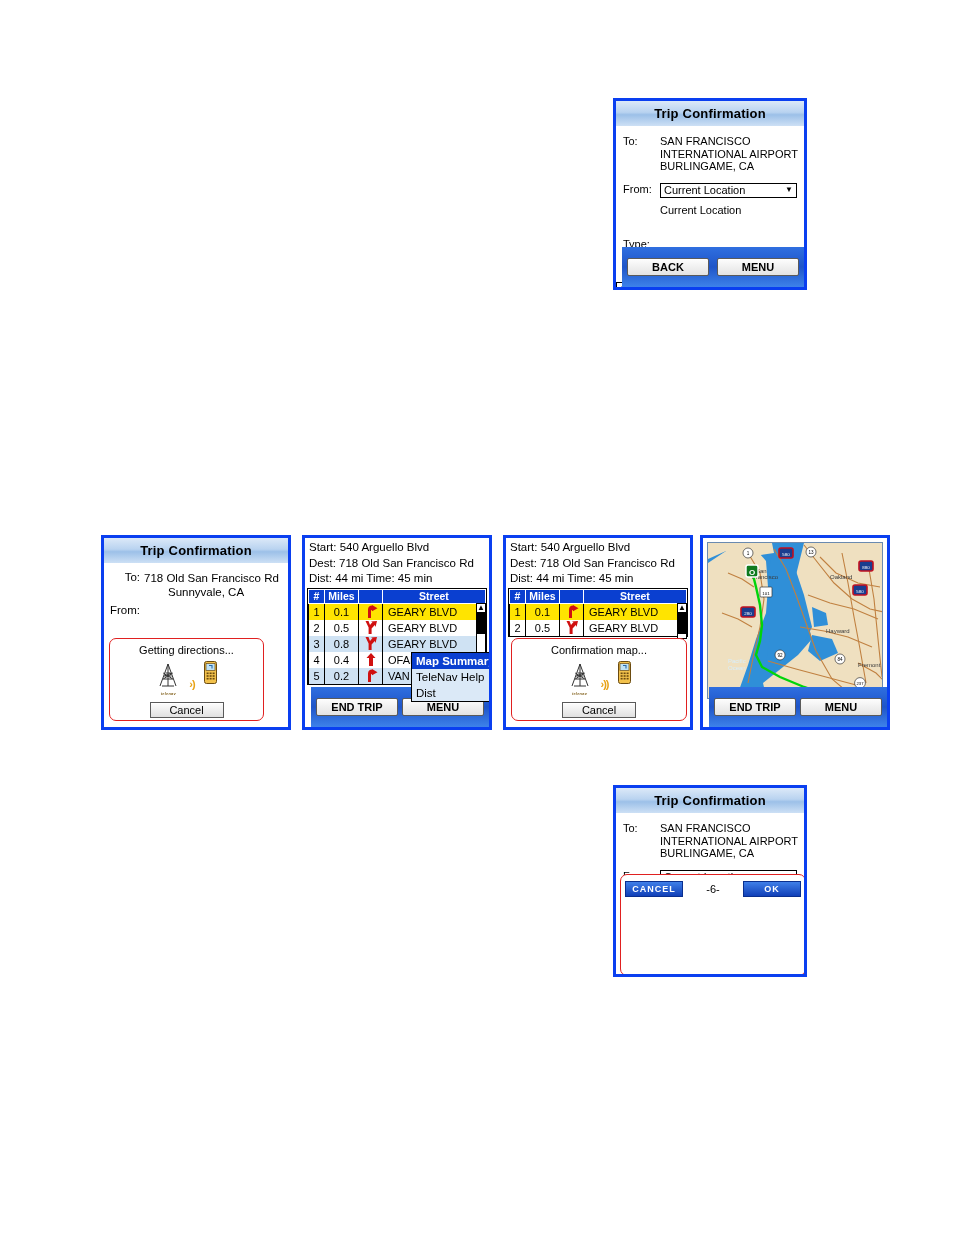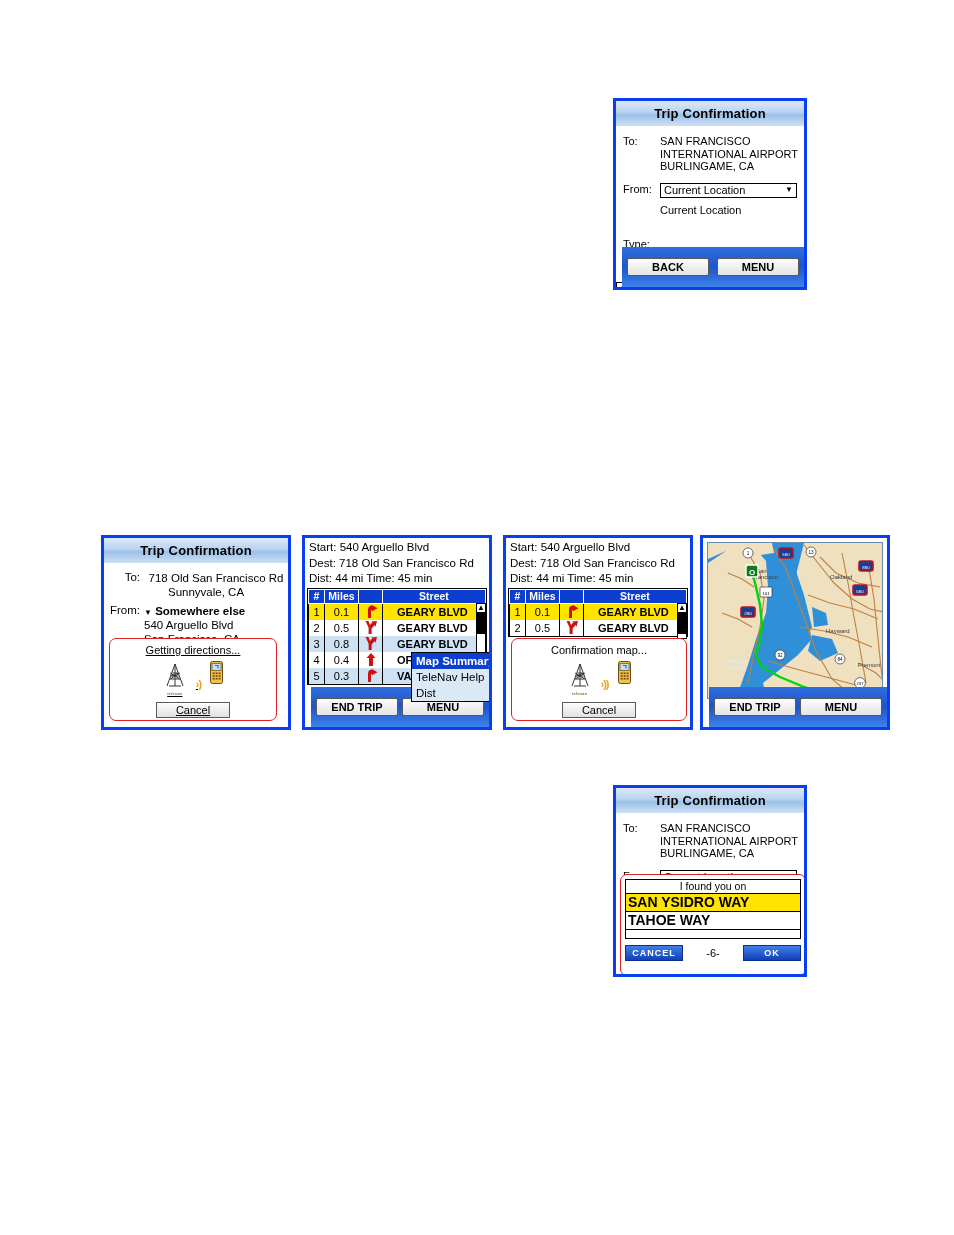--- a/index.html
+++ b/index.html
@@ -70,21 +70,21 @@
          white-space:nowrap;}
   table.dir{border-collapse:collapse;width:100%;font-size:11px;table-layout:fixed;}
   table.dir th{
     background:#0a3fd0;color:#fff;font-size:10.5px;font-weight:bold;
     border:1px solid #fff;height:13px;line-height:13px;padding:0;
   }
   table.dir td{
     border-left:1px solid #000;border-right:1px solid #000;
     height:16px;padding:0 2px;text-align:center;font-size:11px;color:#000;
   }
-  table.dir td.street{text-align:left;font-weight:bold;padding-left:14px;
+  table.dir td.street{text-align:left;font-weight:normal;padding-left:5px;
                       white-space:nowrap;overflow:hidden;}
   tr.hl td{background:#ffe400;}
   tr.alt td{background:#cfe2f3;}
   .scroll{
     position:absolute;width:9px;border:1px solid #000;background:#fff;
   }
   .thumb{background:#000;width:100%;}
   
   .popup{
     position:absolute;border:1px solid #000;background:#dbe9f7;
@@ -150,37 +150,29 @@
     <div class="sbtn">MENU</div>
   </div>
 </div>
 
 <div class="screen" style="left:101px;top:535px;width:190px;height:195px;">
   <div class="titlebar">Trip Confirmation</div>
   <div class="body" style="top:25px;bottom:0;left:0;right:0;background:#fff;">
     <div class="frow" style="margin-top:8px;font-size:11.5px;">
       <div class="flabel" style="width:40px;flex:0 0 40px;text-align:right;padding-right:4px;padding-left:0;">To:</div>
       <div class="fval">
-        <div class="ln" style="line-height:14px;text-align:center;">718 Old San Francisco Rd</div>
+        <div class="ln" style="line-height:14px;">718 Old San Francisco Rd</div>
         <div class="ln" style="line-height:14px;margin-left:24px;">Sunnyvale, CA</div>
       </div>
     </div>
     <div class="frow" style="margin-top:5px;font-size:11.5px;">
       <div class="flabel" style="width:40px;flex:0 0 40px;text-align:right;padding-right:4px;padding-left:0;">From:</div>
-      <div class="fval">
-        <div class="ln" style="line-height:14px;">
-          <span class="caret">▼</span>
-          <span style="font-weight:bold;">Somewhere else</span>
-        </div>
-        <div class="ln" style="line-height:14px;">540 Arguello Blvd</div>
-        <div class="ln" style="line-height:14px;">San Francisco, CA</div>
-      </div>
-    </div>
-  </div>
-  <div class="modal" style="left:5px;top:100px;width:168px;height:83px;text-decoration:underline;">
+    </div>
+  </div>
+  <div class="modal" style="left:5px;top:100px;width:155px;height:83px;">
     <div class="mtitle">Getting directions...</div>
     <div class="icons">
       <div style="text-align:center;">
         <svg width="24" height="26" viewBox="0 0 24 26">
           <g stroke="#333" stroke-width="1" fill="none">
             <path d="M12 2 L4 24 M12 2 L20 24"></path>
             <path d="M7.2 17 L16.8 17 M8.4 14 L15.6 14 M9.6 11 L14.4 11"></path>
             <path d="M7.2 17 L16.8 11 M16.8 17 L7.2 11 M8.4 14 L15.6 11"></path>
             <path d="M12 2 L12 24"></path>
             <path d="M6 24 L18 24"></path>
@@ -261,21 +253,21 @@
             <tr>
               <td>4</td>
               <td>0.4</td>
               <td style="line-height: 0;"><svg width="14" height="13" viewBox="0 0 14 13">
                   <path d="M7 0 L11.5 5 L9 5 L9 13 L5 13 L5 5 L2.5 5 Z" fill="#d01010"></path>
                 </svg></td>
               <td class="street">OFARRELL ST</td>
             </tr>
             <tr class="alt">
               <td>5</td>
-              <td>0.3</td>
+              <td>0.2</td>
               <td style="line-height: 0;"><svg width="14" height="13" viewBox="0 0 14 13">
                   <path d="M4 13 L4 4.5 C4 2.2 5.8 0.6 8 0.6 L8 0 L13.5 3.2 L8 6.2 L8 5 C7.2 5 7 5.6 7 6.4 L7 13 Z" fill="#d01010"></path>
                 </svg></td>
               <td class="street">VAN NESS AVE</td>
             </tr>
           </tbody>
       </table>
       <div class="scroll" style="right:0;top:14px;bottom:0;width:8px;">
         <div style="font-size:8px;text-align:center;line-height:8px;">▲</div>
         <div class="thumb" style="height:22px;"></div>
@@ -498,24 +490,19 @@
       <div class="flabel">From:</div>
       <div class="fval">
         <div class="combo">
           <span>Current Location</span>
           <span class="caret">▼</span>
         </div>
       </div>
     </div>
   </div>
   <div class="modal" style="left:4px;top:86px;width:186px;height:102px;">
-    <div class="flist" style="margin:4px 4px 0 4px;height:58px;">
-      <div class="cap">I found you on</div>
-      <div class="it sel">SAN YSIDRO WAY</div>
-      <div class="it">TAHOE WAY</div>
-    </div>
     <div style="display:flex;align-items:center;justify-content:space-between;padding:6px 4px 0 4px;">
       <div class="bluebtn">CANCEL</div>
       <div class="pageno">-6-</div>
       <div class="bluebtn">OK</div>
     </div>
   </div>
 </div>
 
 </body></html>

